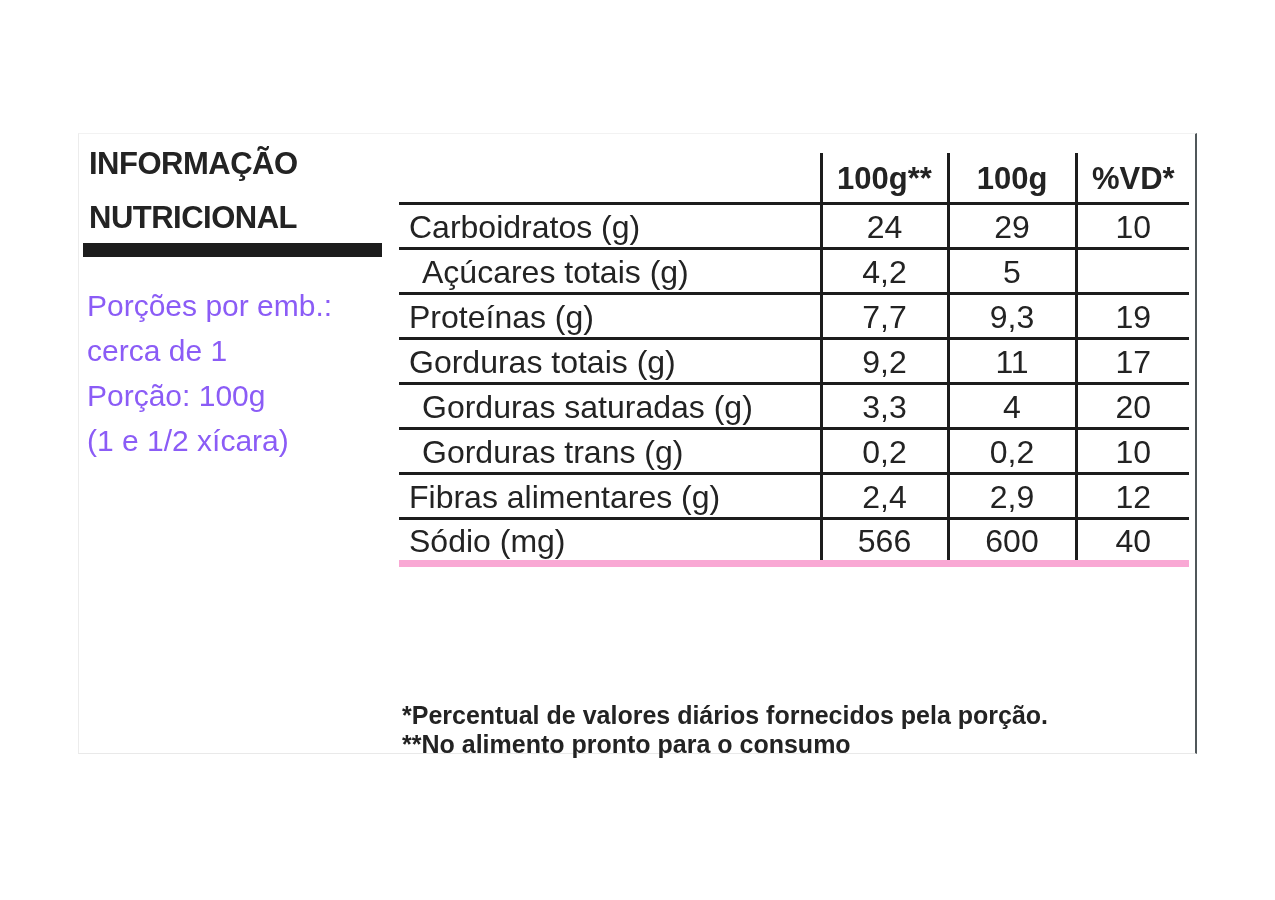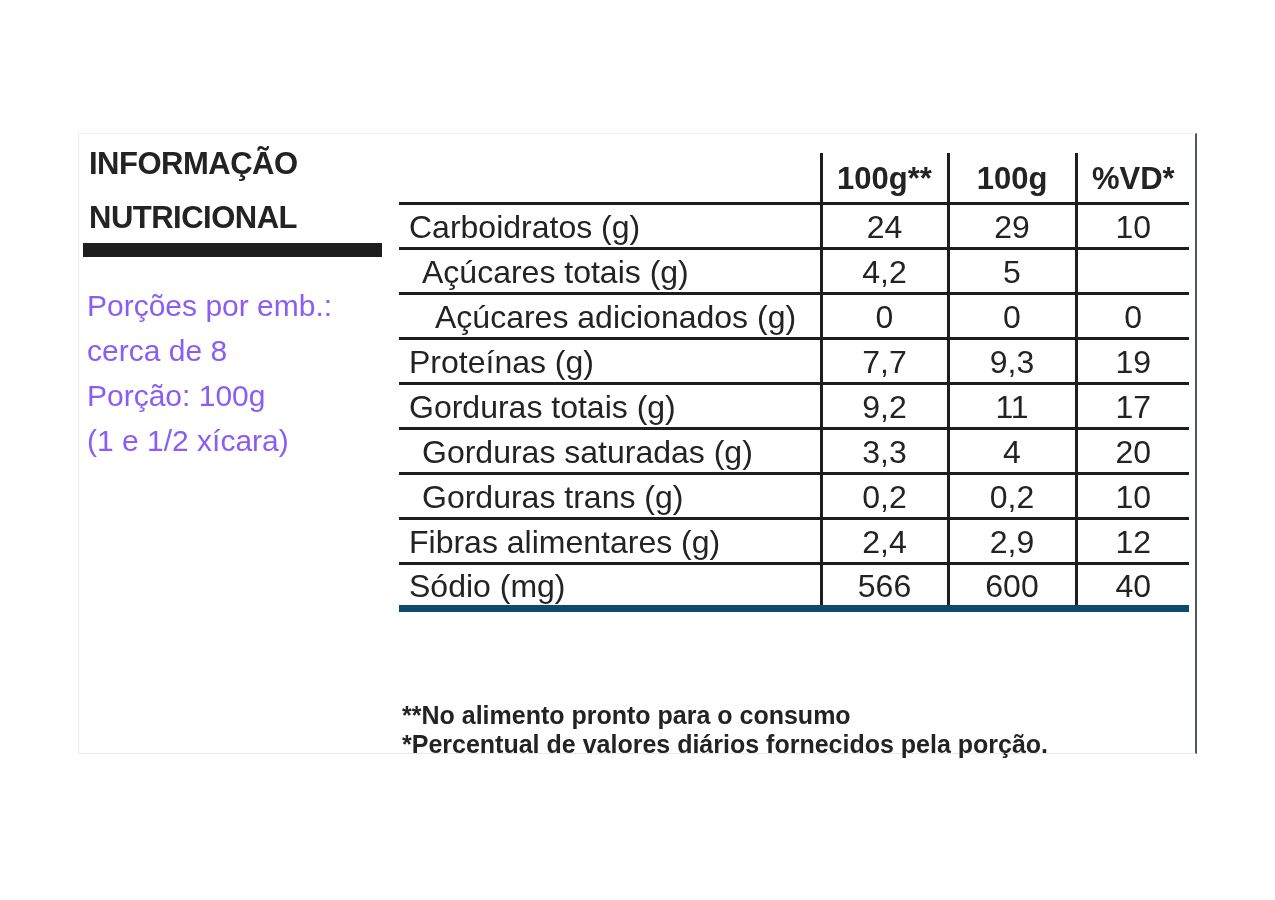--- a/index.html
+++ b/index.html
@@ -53,21 +53,21 @@
     font-weight: normal;
     height: 45px;
     vertical-align: middle;
     padding-top: 3px;
     white-space: nowrap;
   }
   table.nut thead th { height: 50px; font-weight: bold; font-size: 31px; }
   table.nut .val { text-align: center; border-left: 3px solid #1d1d1d; }
   table.nut tr  { border-bottom: 3px solid #1d1d1d; }
   table.nut thead tr { border-top: none; }
-  table.nut tbody tr.last { border-bottom: 7px solid #0c4a6e; }
+  table.nut tbody tr.last { border-bottom: 7px solid #f9a8d4; }
   td.lbl.ind0 { padding-left: 10px; }
   td.lbl.ind1 { padding-left: 23px; }
   td.lbl.ind2 { padding-left: 36px; }
   
   .footnotes {
     position: absolute; left: 323px; top: 567px;
     font-size: 25px; font-weight: bold; line-height: 29px;
     color: #232323; white-space: nowrap;
   }
 </style>
@@ -77,21 +77,21 @@
 <div class="panel">
 
   <div class="title">
     <div>INFORMAÇÃO</div>
     <div>NUTRICIONAL</div>
   </div>
   <div class="title-bar"></div>
 
   <div class="servings">
     <div>Porções por emb.:</div>
-    <div>cerca de 8</div>
+    <div>cerca de 1</div>
     <div>Porção: 100g</div>
     <div>(1 e 1/2 xícara)</div>
   </div>
 
   <table class="nut">
     <colgroup>
         <col class="c-lbl">
         <col class="c-v1">
         <col class="c-v2">
         <col class="c-vd">
@@ -109,26 +109,20 @@
         <td class="lbl ind0">Carboidratos (g)</td>
         <td class="val">24</td>
         <td class="val">29</td>
         <td class="val">10</td>
       </tr>
       <tr>
         <td class="lbl ind1">Açúcares totais (g)</td>
         <td class="val">4,2</td>
         <td class="val">5</td>
         <td class="val"></td>
-      </tr>
-      <tr>
-        <td class="lbl ind2">Açúcares adicionados (g)</td>
-        <td class="val">0</td>
-        <td class="val">0</td>
-        <td class="val">0</td>
       </tr>
       <tr>
         <td class="lbl ind0">Proteínas (g)</td>
         <td class="val">7,7</td>
         <td class="val">9,3</td>
         <td class="val">19</td>
       </tr>
       <tr>
         <td class="lbl ind0">Gorduras totais (g)</td>
         <td class="val">9,2</td>
@@ -156,17 +150,17 @@
       <tr class="last">
         <td class="lbl ind0">Sódio (mg)</td>
         <td class="val">566</td>
         <td class="val">600</td>
         <td class="val">40</td>
       </tr>
     </tbody>
   </table>
 
   <div class="footnotes">
+    <div>*Percentual de valores diários fornecidos pela porção.</div>
     <div>**No alimento pronto para o consumo</div>
-    <div>*Percentual de valores diários fornecidos pela porção.</div>
   </div>
 
 </div>
 
 </body></html>

